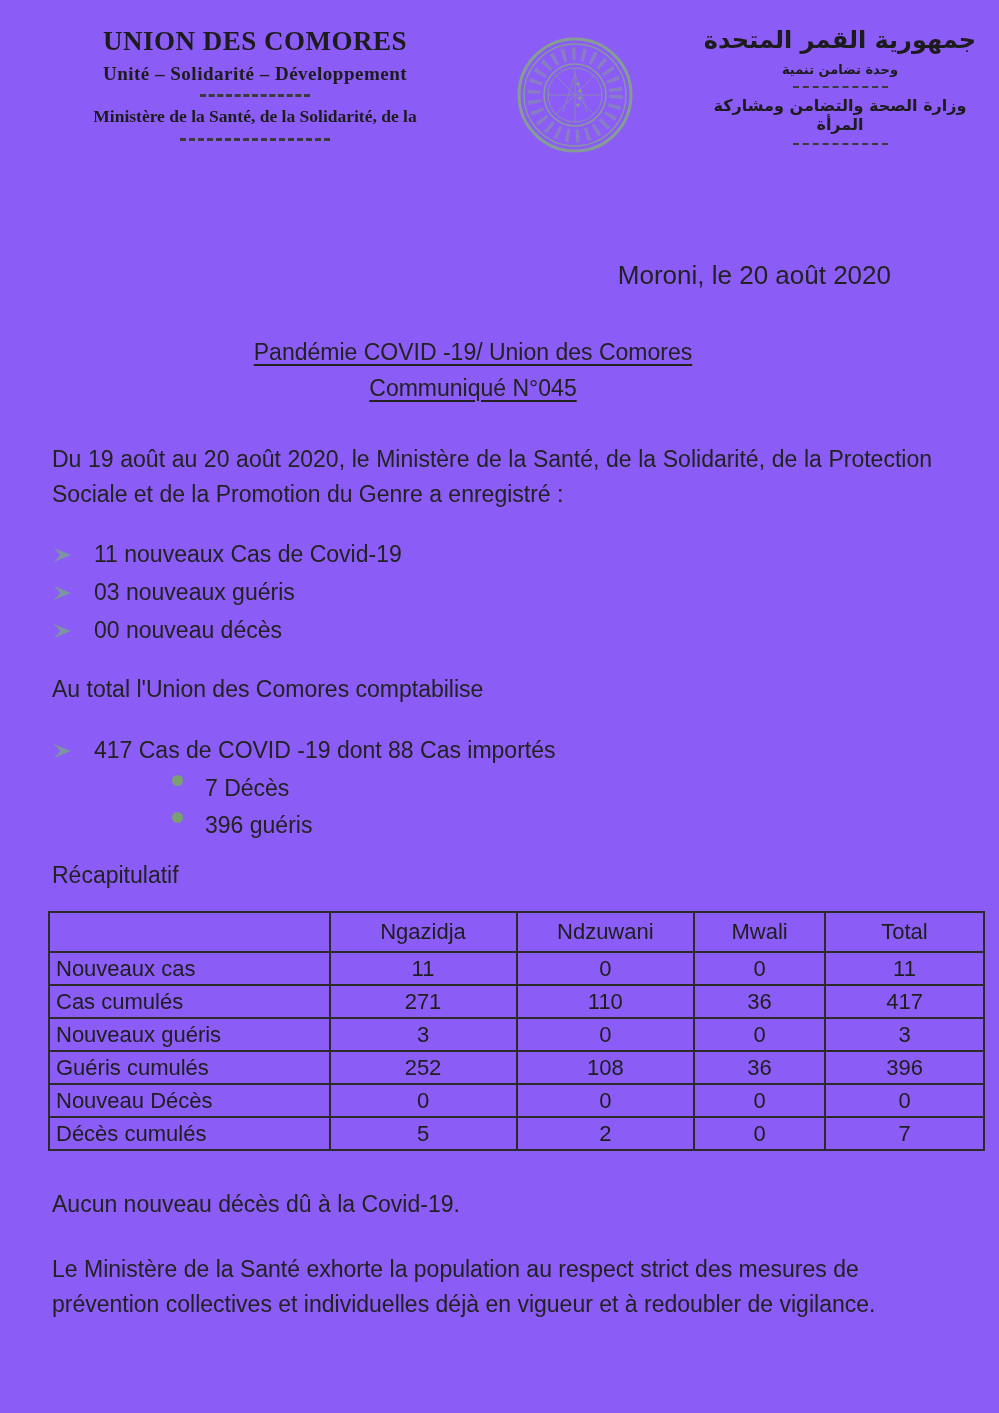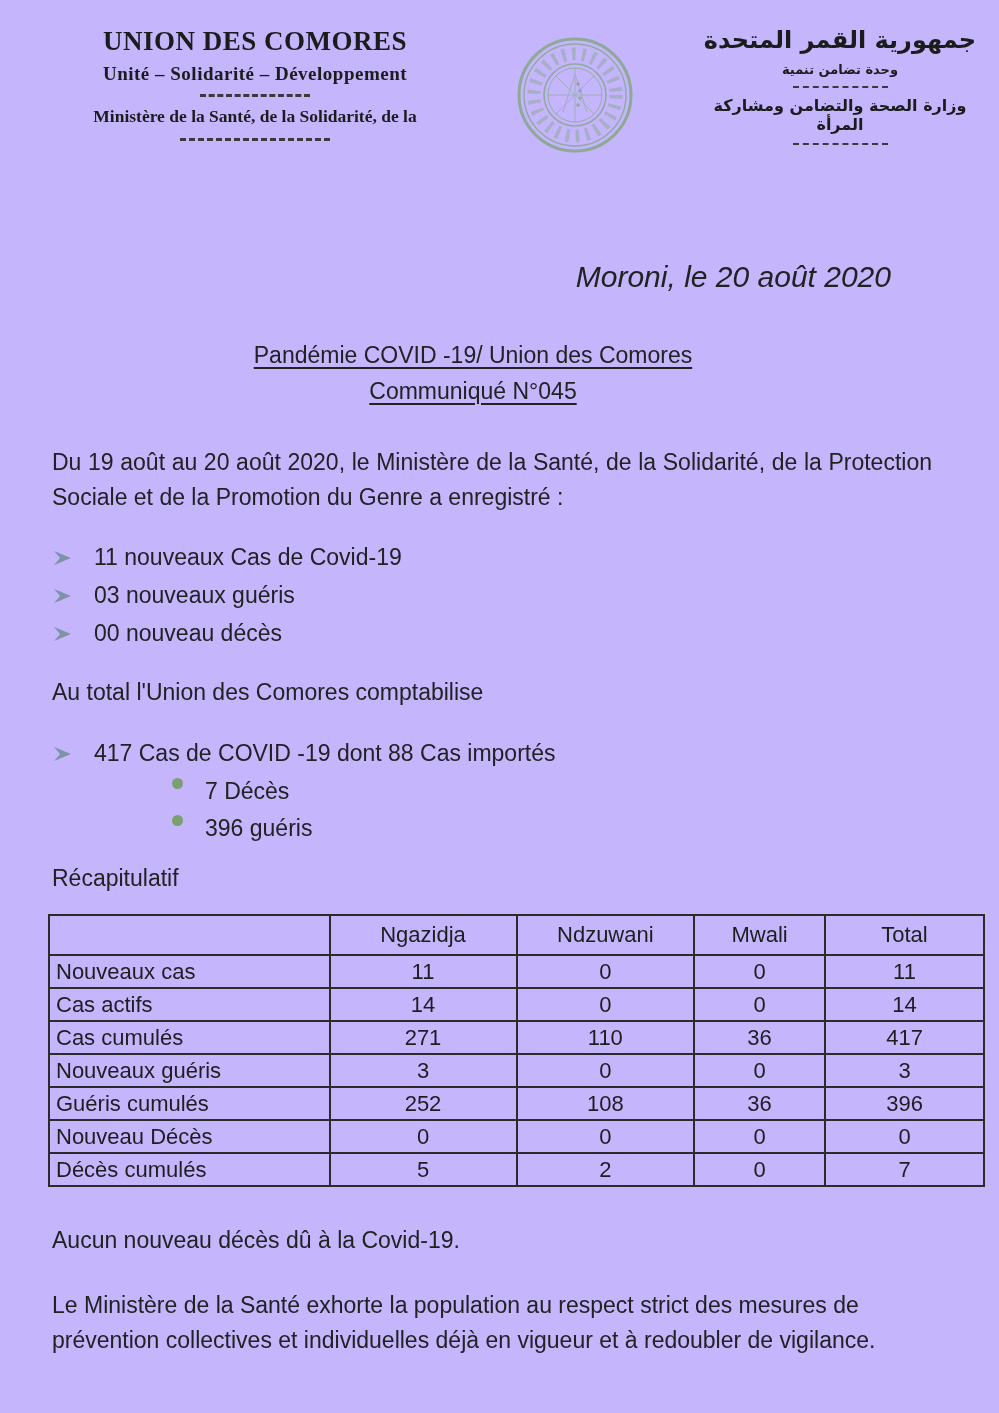--- a/index.html
+++ b/index.html
@@ -1,20 +1,20 @@
 <!DOCTYPE html>
 <html><head>
 <meta charset="utf-8">
 <style>
   html,body{margin:0;padding:0;background:#e8e8e6;}
   .page{
     position:relative;
     width:999px;height:1413px;
     margin:0 auto;
-    background:#c4b5fd;
+    background:#8b5cf6;
     color:#222;
     font-family:"Liberation Sans", sans-serif;
     overflow:hidden;
   }
   
   .letterhead{
     display:flex;
     justify-content:space-between;
     align-items:flex-start;
     padding:26px 8px 0 55px;
@@ -47,22 +47,21 @@
     padding-right:6px;
   }
   .ar-title{font-size:24px;}
   .ar-motto{font-size:13px;margin-top:8px;}
   .ar-ministry{font-size:16px;margin-top:2px;}
   .lh-right .dash-sep{width:95px;border-top-width:2px;}
   
   .dateline{
     margin:104px 108px 0 0;
     text-align:right;
-    font-size:30px;
-    font-style:italic;
+    font-size:26px;
   }
   .doc-title{
     width:946px;
     margin-top:44px;
     text-align:center;
     font-size:23px;
     line-height:1.55;
   }
   .doc-title .u{
     text-decoration:underline;
@@ -262,27 +261,20 @@
     </thead>
     <tbody>
       <tr>
         <td class="row-label">Nouveaux cas</td>
         <td>11</td>
         <td>0</td>
         <td>0</td>
         <td>11</td>
       </tr>
       <tr>
-        <td class="row-label">Cas actifs</td>
-        <td>14</td>
-        <td>0</td>
-        <td>0</td>
-        <td>14</td>
-      </tr>
-      <tr>
         <td class="row-label">Cas cumulés</td>
         <td>271</td>
         <td>110</td>
         <td>36</td>
         <td>417</td>
       </tr>
       <tr>
         <td class="row-label">Nouveaux guéris</td>
         <td>3</td>
         <td>0</td>

